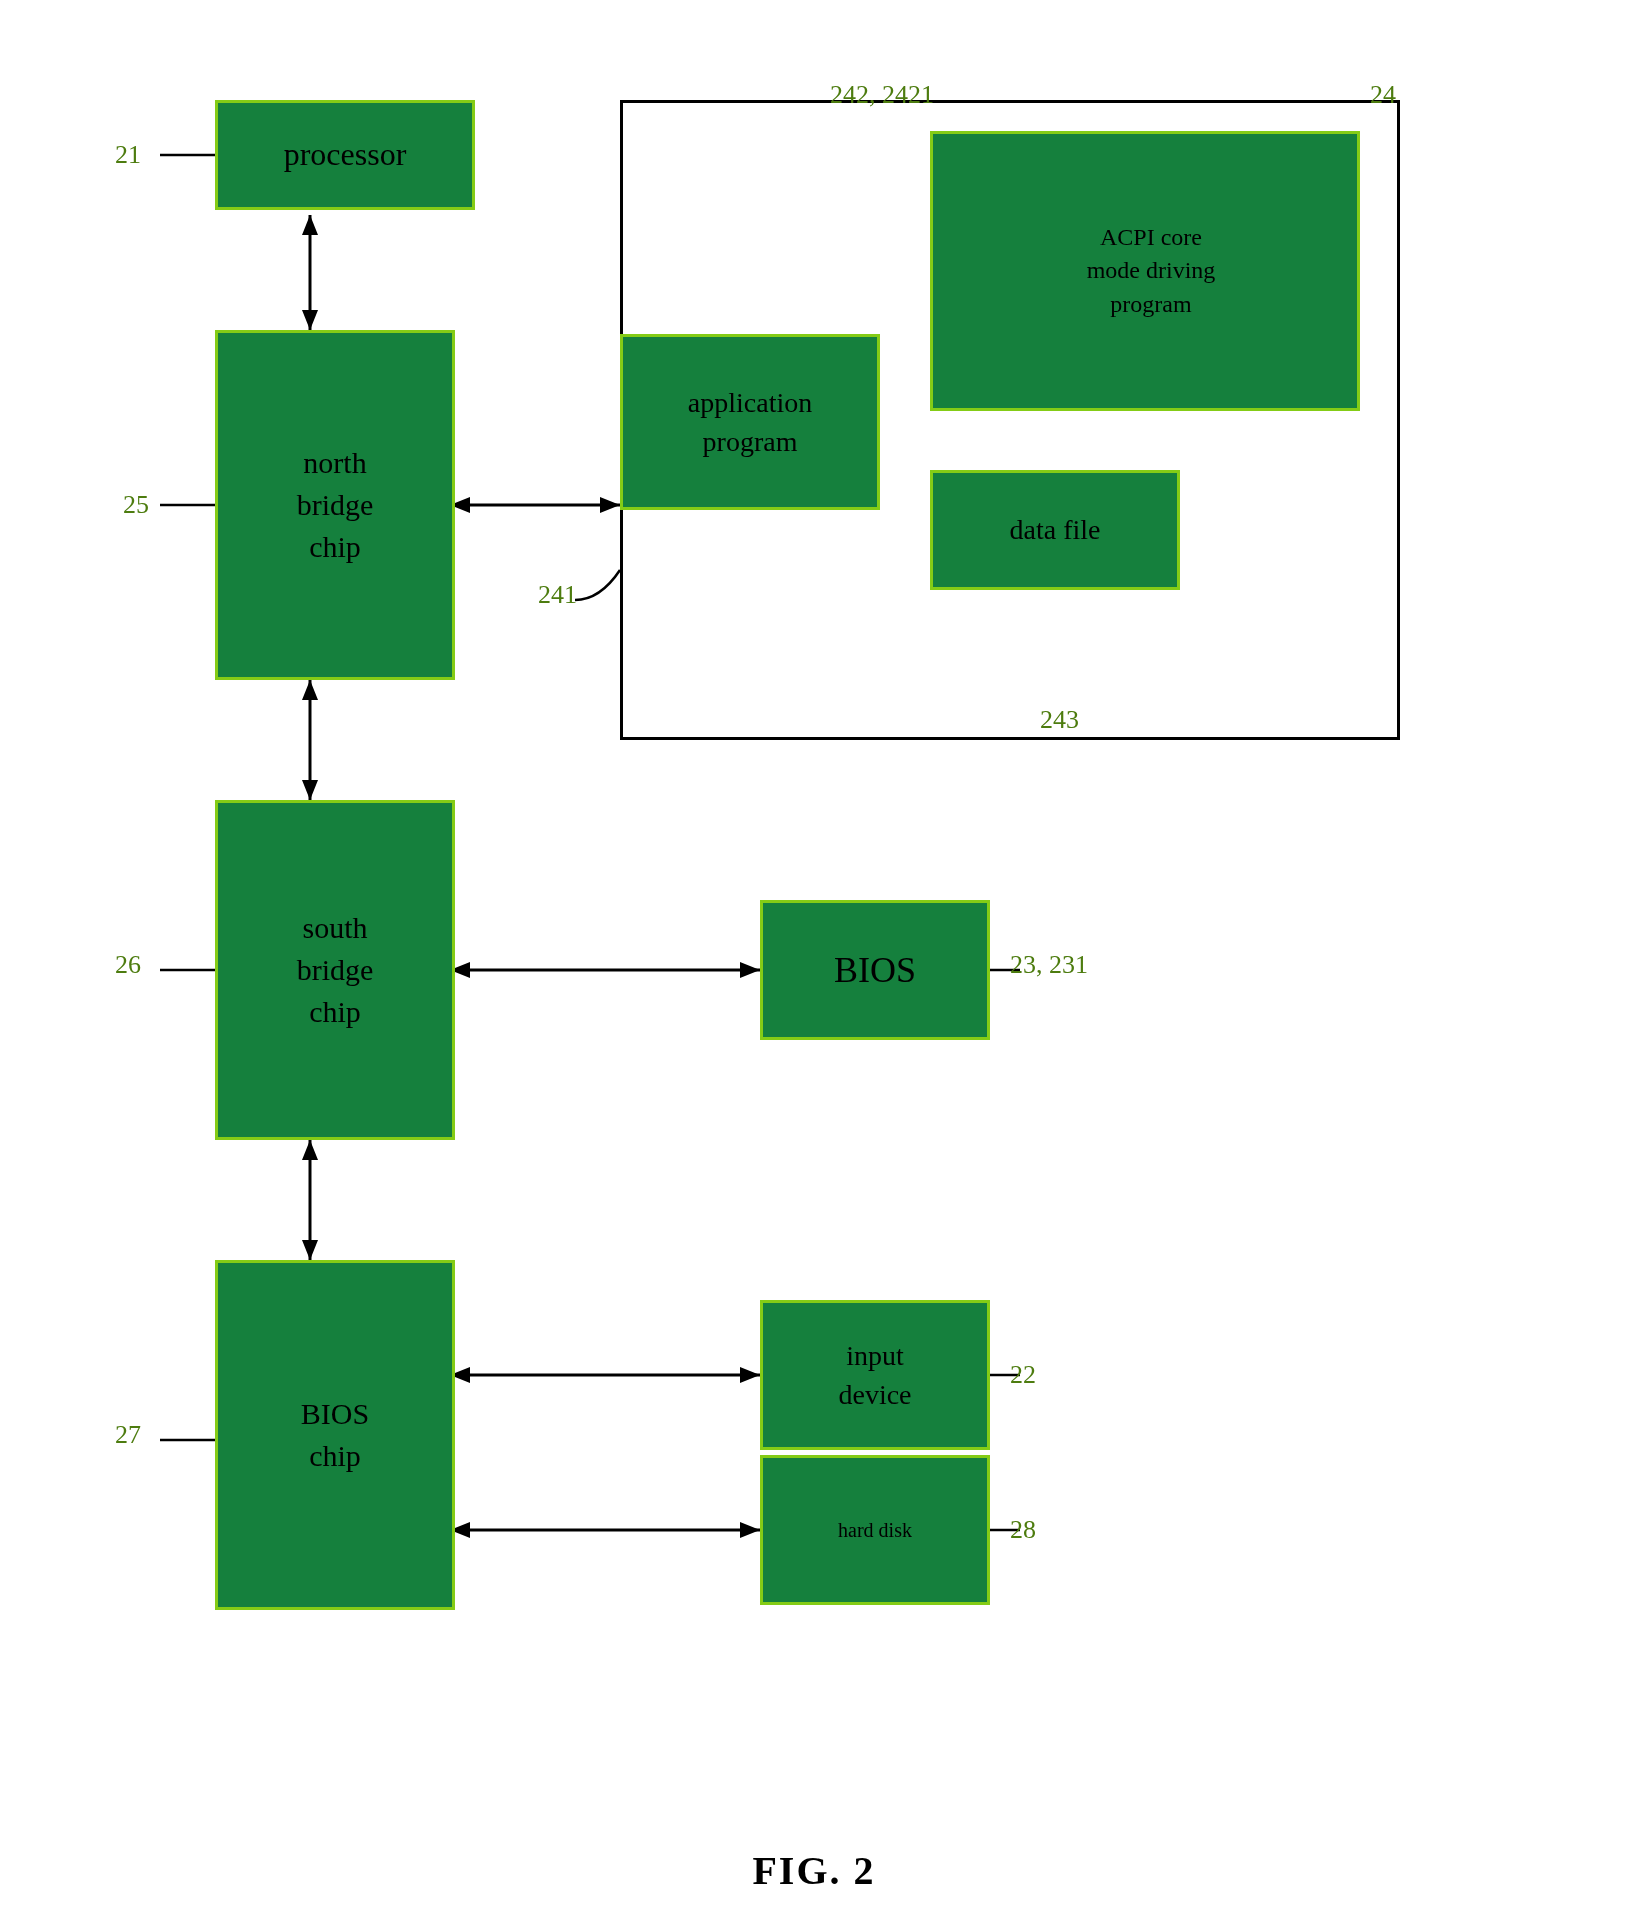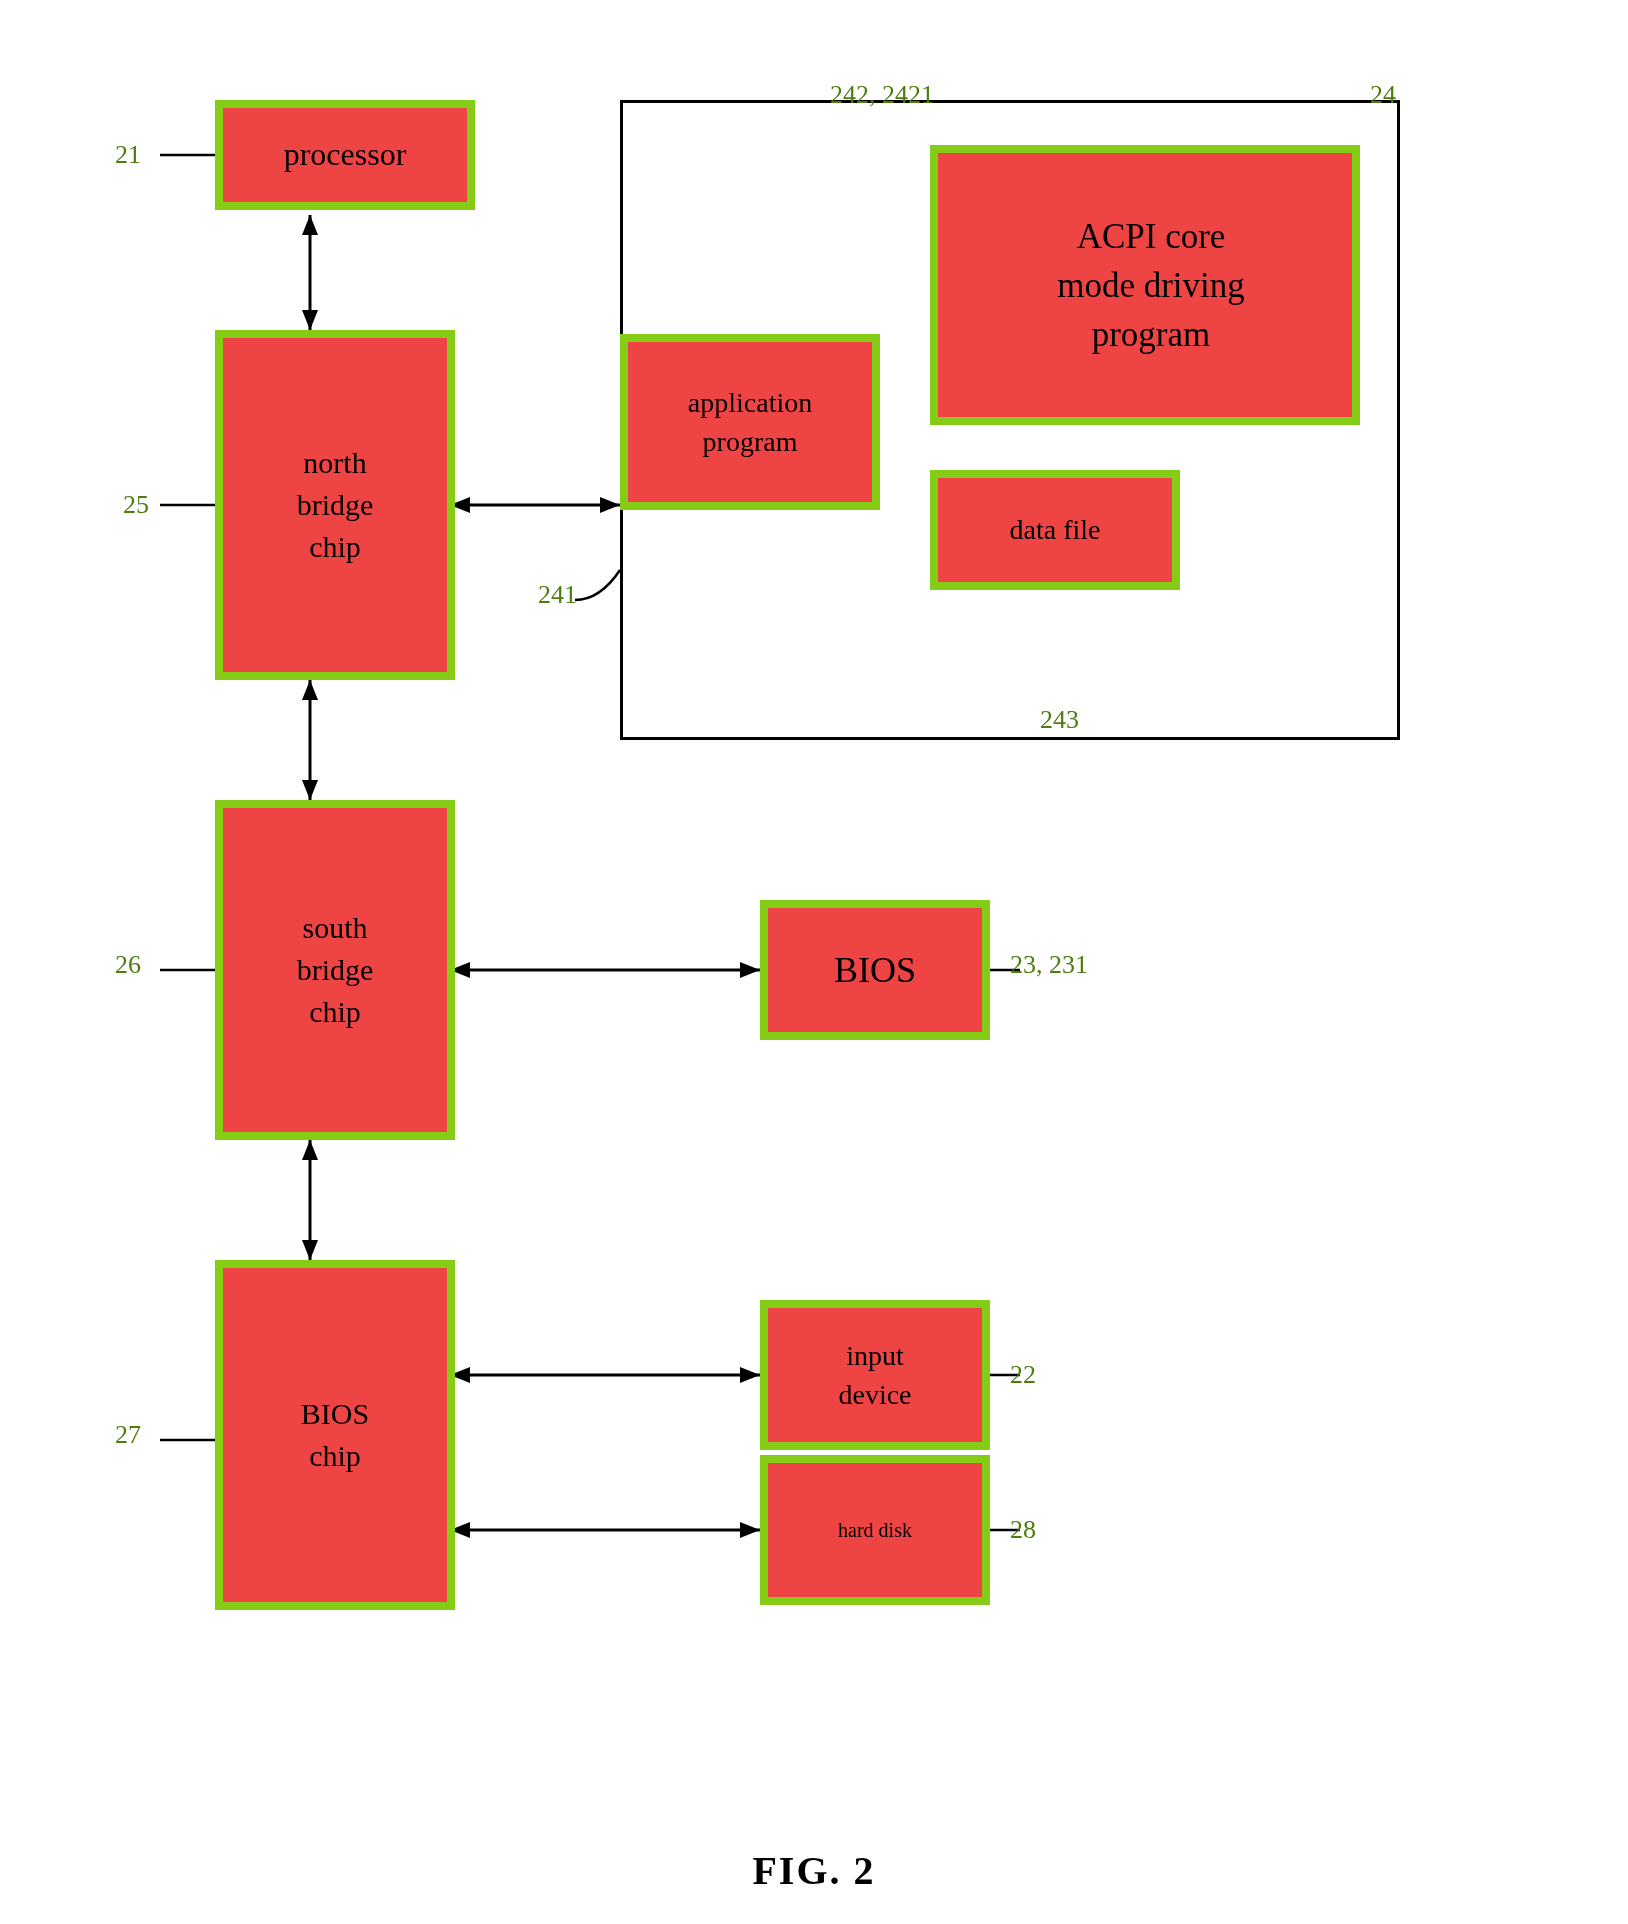--- a/index.html
+++ b/index.html
@@ -15,22 +15,22 @@
     .diagram-container {
       position: absolute;
       top: 40px;
       left: 60px;
       width: 1500px;
       height: 1800px;
     }
 
     .box {
       position: absolute;
-      border: 8px solid #84cc16;
-      background: #ef4444;
+      border: 3px solid #84cc16;
+      background: #15803d;
       display: flex;
       align-items: center;
       justify-content: center;
       text-align: center;
       font-size: 28px;
       font-weight: normal;
       line-height: 1.3;
     }
 
     .label {
@@ -168,21 +168,21 @@
 
   <div class="box" style="left:560px; top:294px; width:260px; height:176px; font-size:28px; line-height:1.4;">
     <span style="white-space:pre-line;">application
 program</span>
   </div>
 
   <div class="label" style="left:478px; top:540px;">
     <span>241</span>
   </div>
 
-  <div class="box" style="left:870px; top:105px; width:430px; height:280px; font-size:35px; line-height:1.4;padding-left:12px;">
+  <div class="box" style="left:870px; top:91px; width:430px; height:280px; font-size:24px; line-height:1.4;padding-left:12px;">
     <span style="white-space:pre-line;">ACPI core
 mode driving
 program</span>
   </div>
 
   <div class="box" style="left:870px; top:430px; width:250px; height:120px; font-size:28px;">
     <span>data file</span>
   </div>
 
   <div class="label" style="left:980px; top:665px;">

